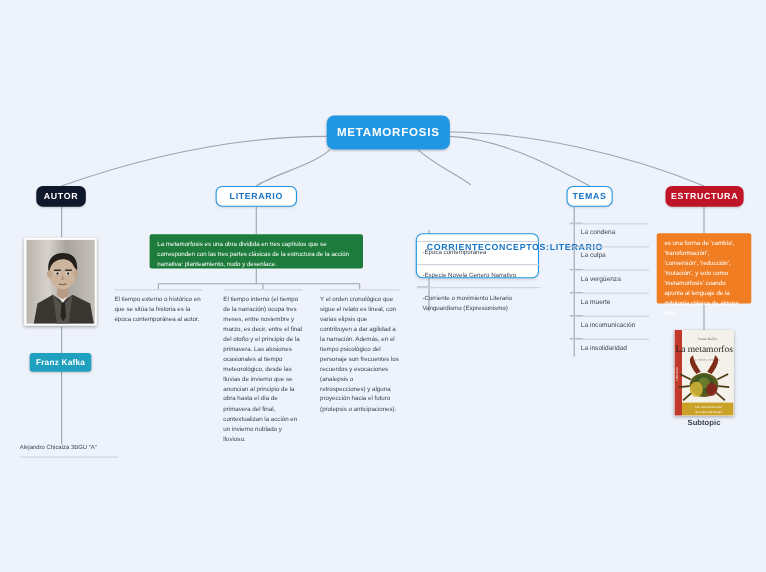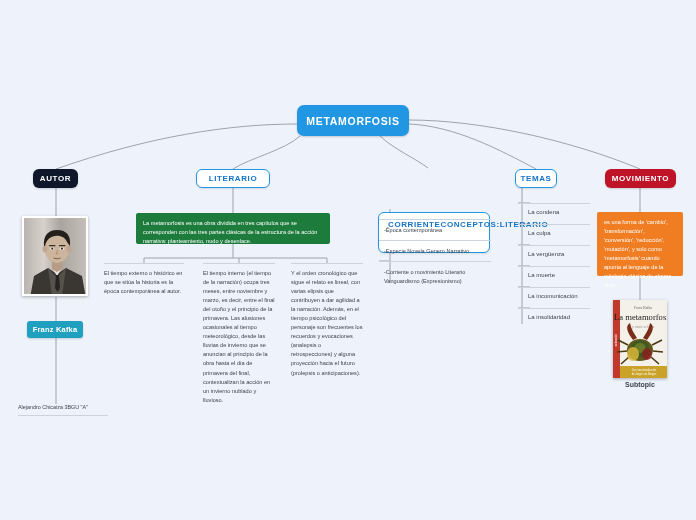--- a/index.html
+++ b/index.html
@@ -358,21 +358,21 @@
 
   <div class="node pill pill-outline pill-temas">TEMAS</div>
 
   <div class="tema t-0">La condena</div>
   <div class="tema t-1">La culpa</div>
   <div class="tema t-2">La vergüenza</div>
   <div class="tema t-3">La muerte</div>
   <div class="tema t-4">La incomunicación</div>
   <div class="tema t-5">La insolidaridad</div>
 
-  <div class="node pill pill-conceptos">MOVIMIENTO</div>
+  <div class="node pill pill-conceptos">ESTRUCTURA</div>
 
   <div class="node infobox box-conceptos">es una forma de 'cambio', 'transformación', 'conversión', 'reducción', 'mutación', y solo como 'metamorfosis' cuando apunta al lenguaje de la mitología clásica de alguna obra.</div>
 
   <div class="node bookwrap">
     <svg viewBox="0 0 54 78" width="54" height="78" xmlns="http://www.w3.org/2000/svg">
       <rect width="54" height="78" fill="#f4f1ea"></rect>
 
       <rect x="0" y="0" width="7" height="78" fill="#c0392b"></rect>
       <text x="3.5" y="40" font-family="Liberation Sans, sans-serif" font-size="3" fill="#ffffff" transform="rotate(-90 3.5 40)" text-anchor="middle">colección</text>
 

